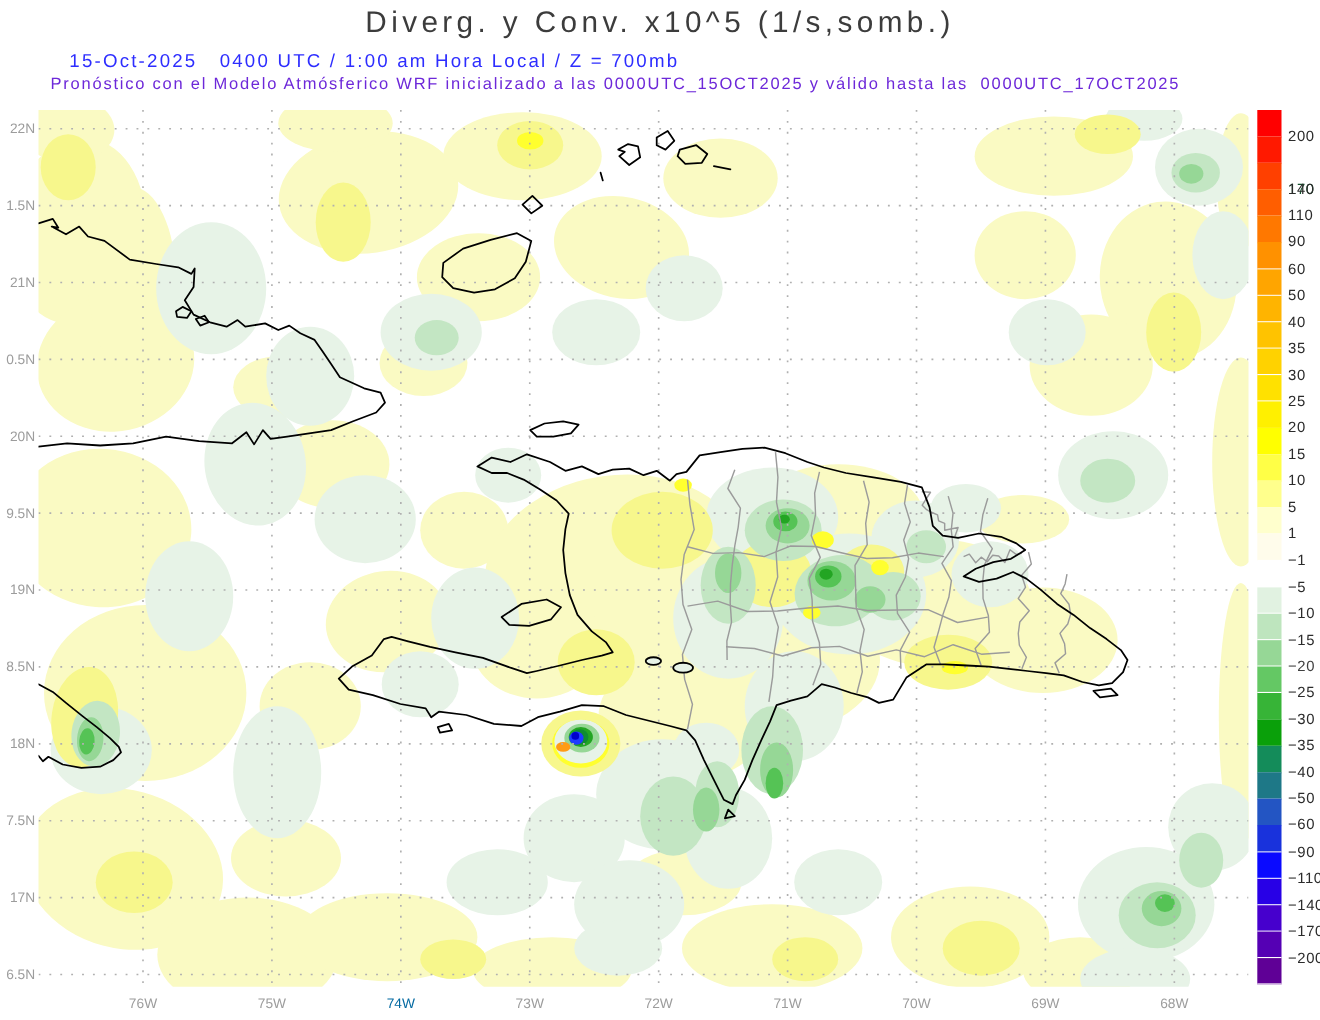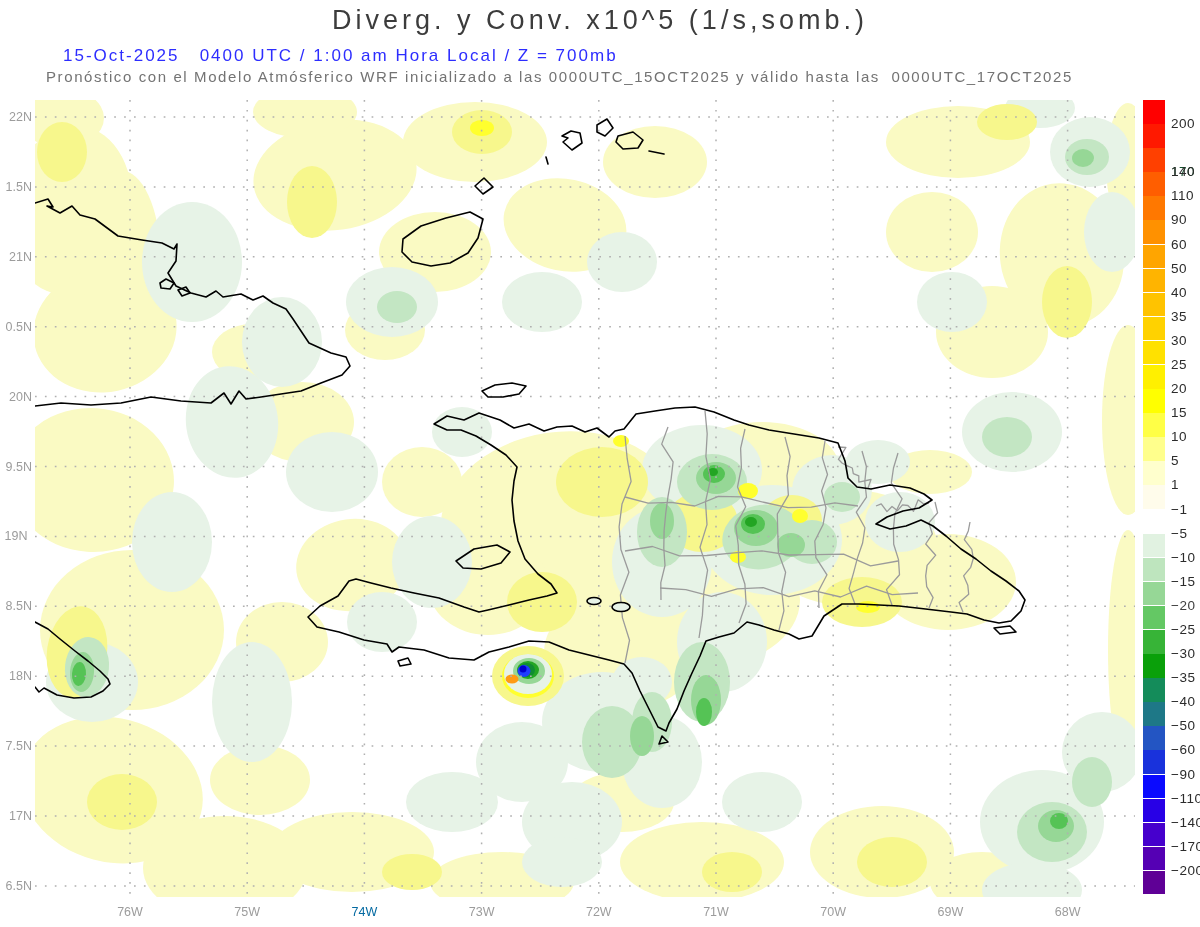--- a/index.html
+++ b/index.html
@@ -17,21 +17,21 @@
           justify-content:center;font-family:"DejaVu Sans Mono",monospace;font-size:13.5px;white-space:pre;}
   svg{position:absolute;left:0;top:0;}
 </style>
 </head>
 <body>
 
 <div id="stage">
 
   <div id="title" class="hdr" style="color: rgb(60, 60, 60);">Diverg. y Conv. x10^5 (1/s,somb.)</div>
   <div id="sub1" class="hdr" style="color: rgb(45, 45, 255);">15-Oct-2025   0400 UTC / 1:00 am Hora Local / Z = 700mb</div>
-  <div id="sub2" class="hdr" style="color: #737373;">Pronóstico con el Modelo Atmósferico WRF inicializado a las 0000UTC_15OCT2025 y válido hasta las  0000UTC_17OCT2025</div>
+  <div id="sub2" class="hdr" style="color: #6d28d9;">Pronóstico con el Modelo Atmósferico WRF inicializado a las 0000UTC_15OCT2025 y válido hasta las  0000UTC_17OCT2025</div>
 
   <svg id="mapsvg" width="1200" height="927">
 
     <svg x="35" y="100" width="1100" height="797" viewBox="35 100 1100 797">
       <g id="shading">
           <ellipse cx="70" cy="210" rx="62" ry="85" transform="rotate(8 70 210)" fill="#fafac3"></ellipse>
           <ellipse cx="105" cy="330" rx="72" ry="62" transform="rotate(-12 105 330)" fill="#fafac3"></ellipse>
           <ellipse cx="92" cy="480" rx="82" ry="72" transform="rotate(4 92 480)" fill="#fafac3"></ellipse>
           <ellipse cx="132" cy="630" rx="92" ry="80" fill="#fafac3"></ellipse>
           <ellipse cx="112" cy="790" rx="92" ry="72" transform="rotate(15 112 790)" fill="#fafac3"></ellipse>
@@ -235,21 +235,21 @@
     </svg>
   </svg>
 
   <div id="latlabs">
       <div class="latlab" style="top: 110px; color: rgb(156, 156, 156);">22N</div>
       <div class="latlab" style="top: 179.9px; color: rgb(156, 156, 156);">1.5N</div>
       <div class="latlab" style="top: 249.8px; color: rgb(156, 156, 156);">21N</div>
       <div class="latlab" style="top: 319.7px; color: rgb(156, 156, 156);">0.5N</div>
       <div class="latlab" style="top: 389.6px; color: rgb(156, 156, 156);">20N</div>
       <div class="latlab" style="top: 459.5px; color: rgb(156, 156, 156);">9.5N</div>
-      <div class="latlab" style="top: 529.4px; color: rgb(156, 156, 156); text-align: center;">19N</div>
+      <div class="latlab" style="top: 529.4px; color: rgb(156, 156, 156);">19N</div>
       <div class="latlab" style="top: 599.3px; color: rgb(156, 156, 156);">8.5N</div>
       <div class="latlab" style="top: 669.2px; color: rgb(156, 156, 156);">18N</div>
       <div class="latlab" style="top: 739.1px; color: rgb(156, 156, 156);">7.5N</div>
       <div class="latlab" style="top: 809px; color: rgb(156, 156, 156);">17N</div>
       <div class="latlab" style="top: 878.9px; color: rgb(156, 156, 156);">6.5N</div>
     </div>
   <div id="lonlabs">
       <div class="lonlab" style="left: 130px; color: rgb(156, 156, 156);">76W</div>
       <div class="lonlab" style="left: 247.2px; color: rgb(156, 156, 156);">75W</div>
       <div class="lonlab" style="left: 364.4px; color: #0369a1;">74W</div>

